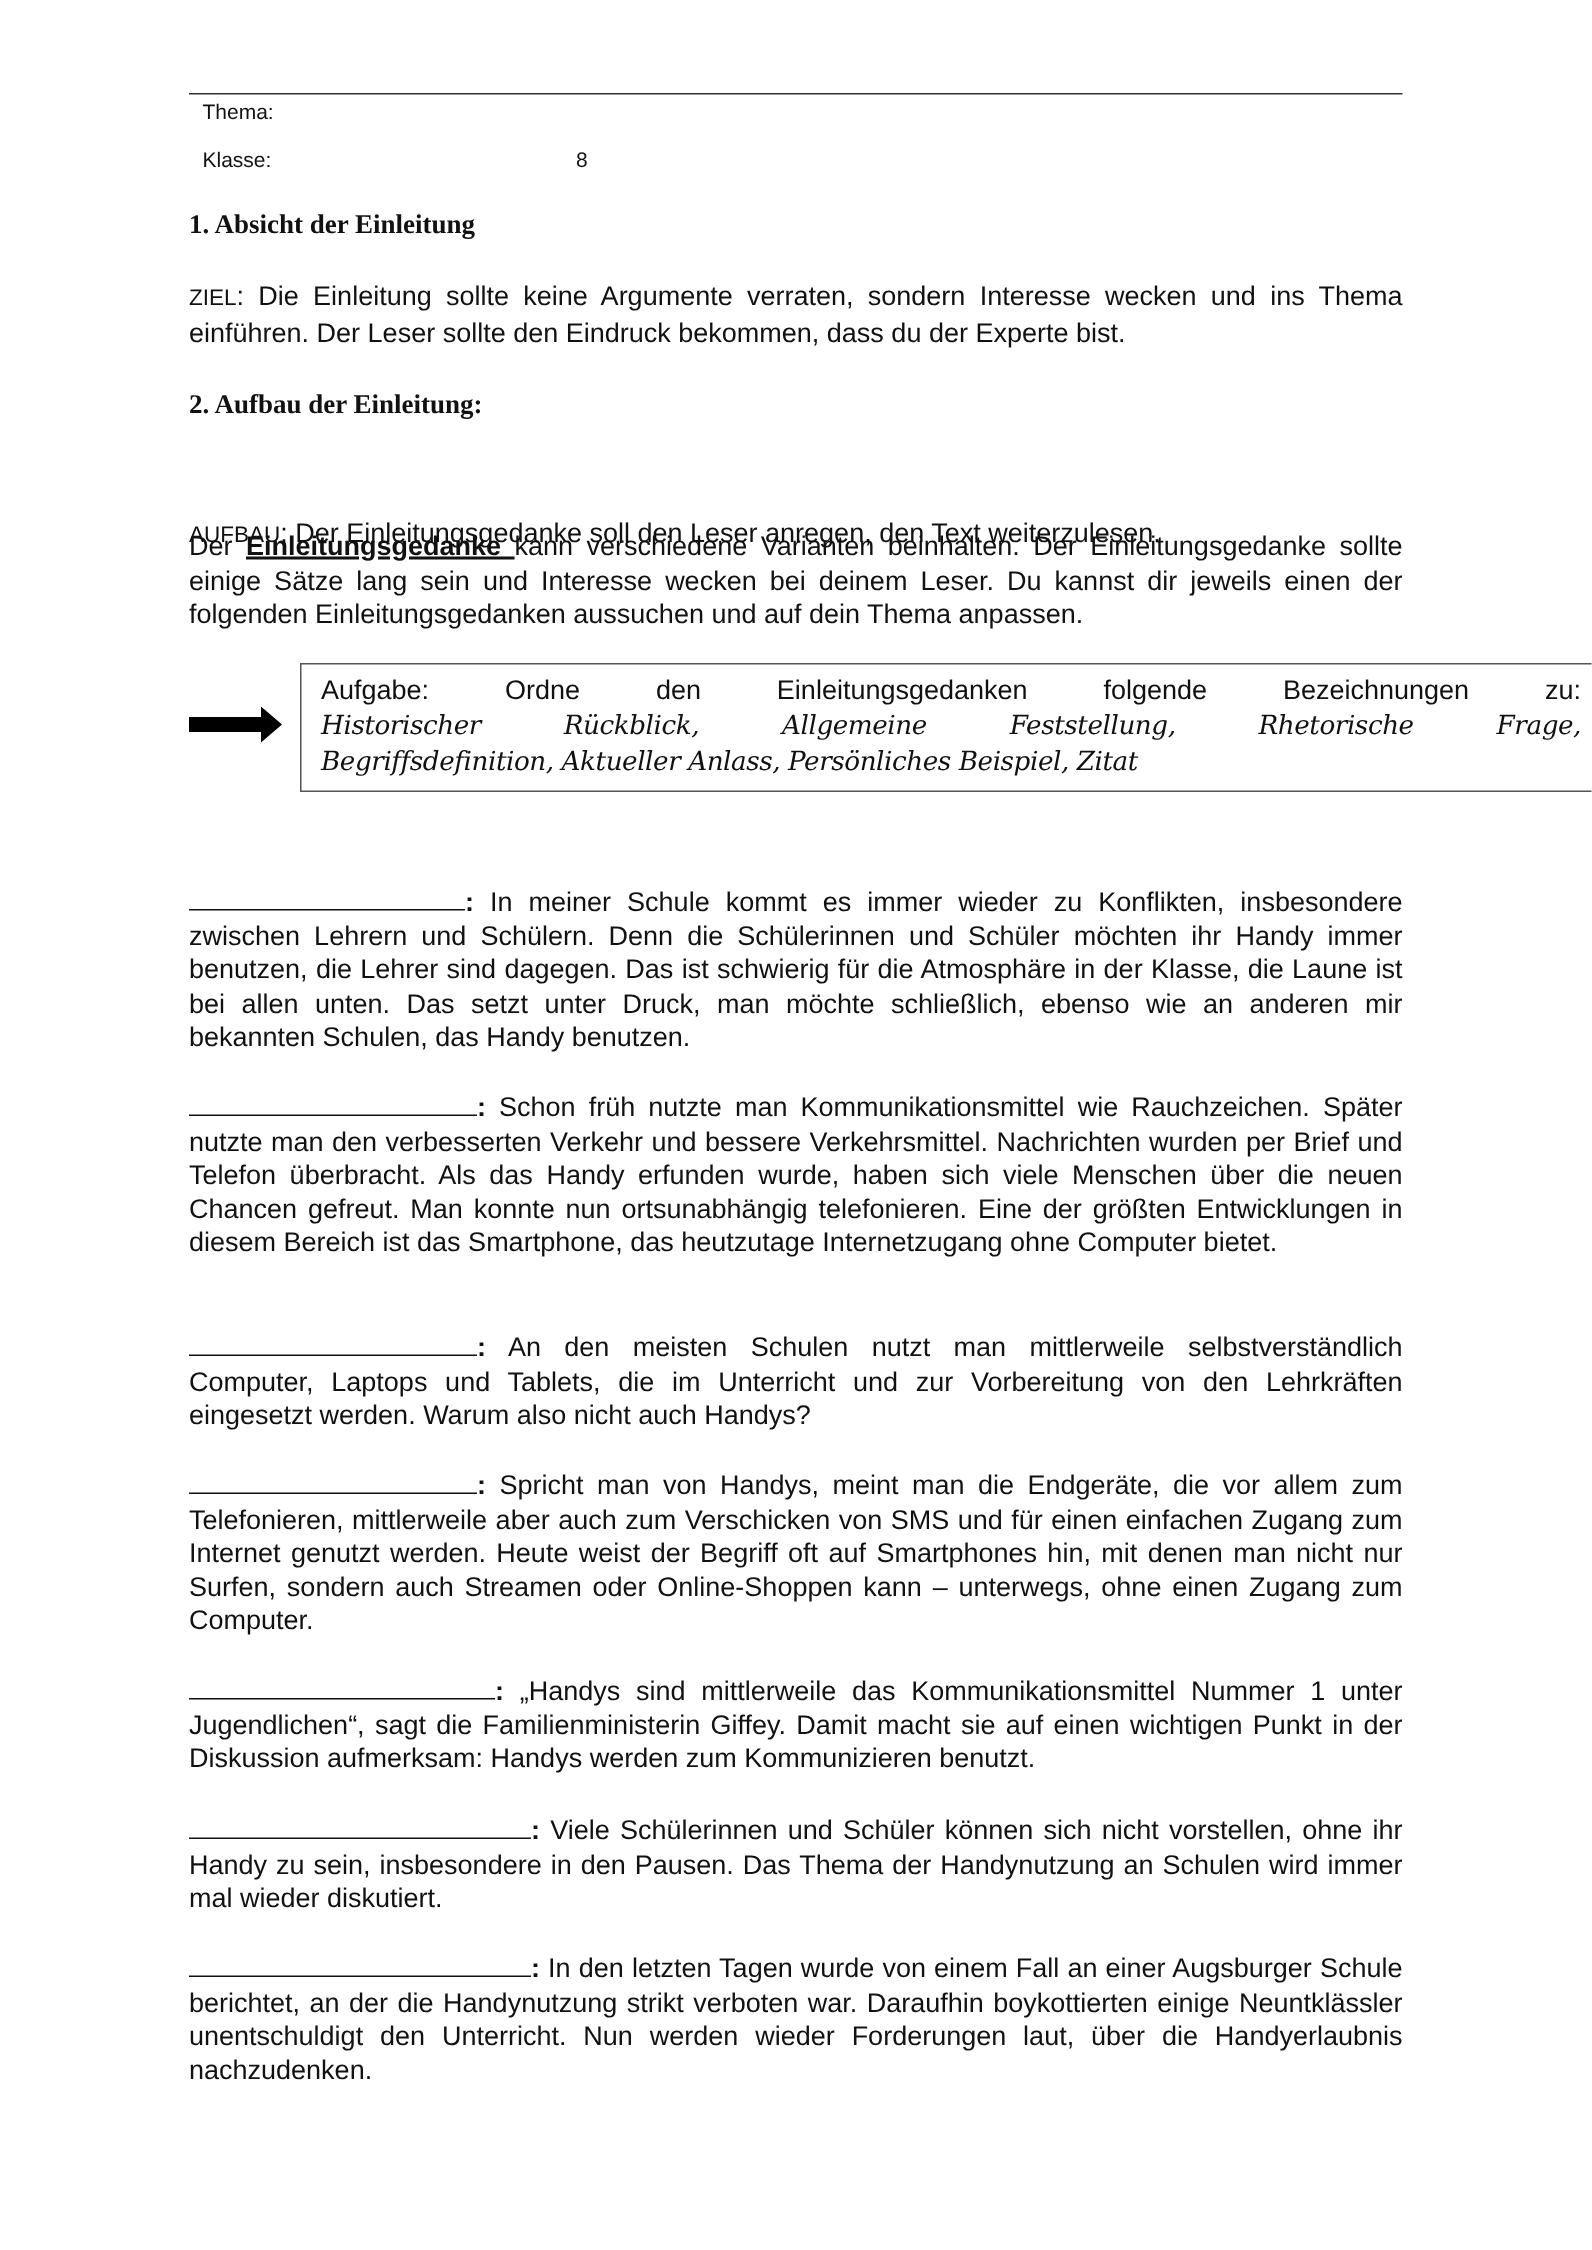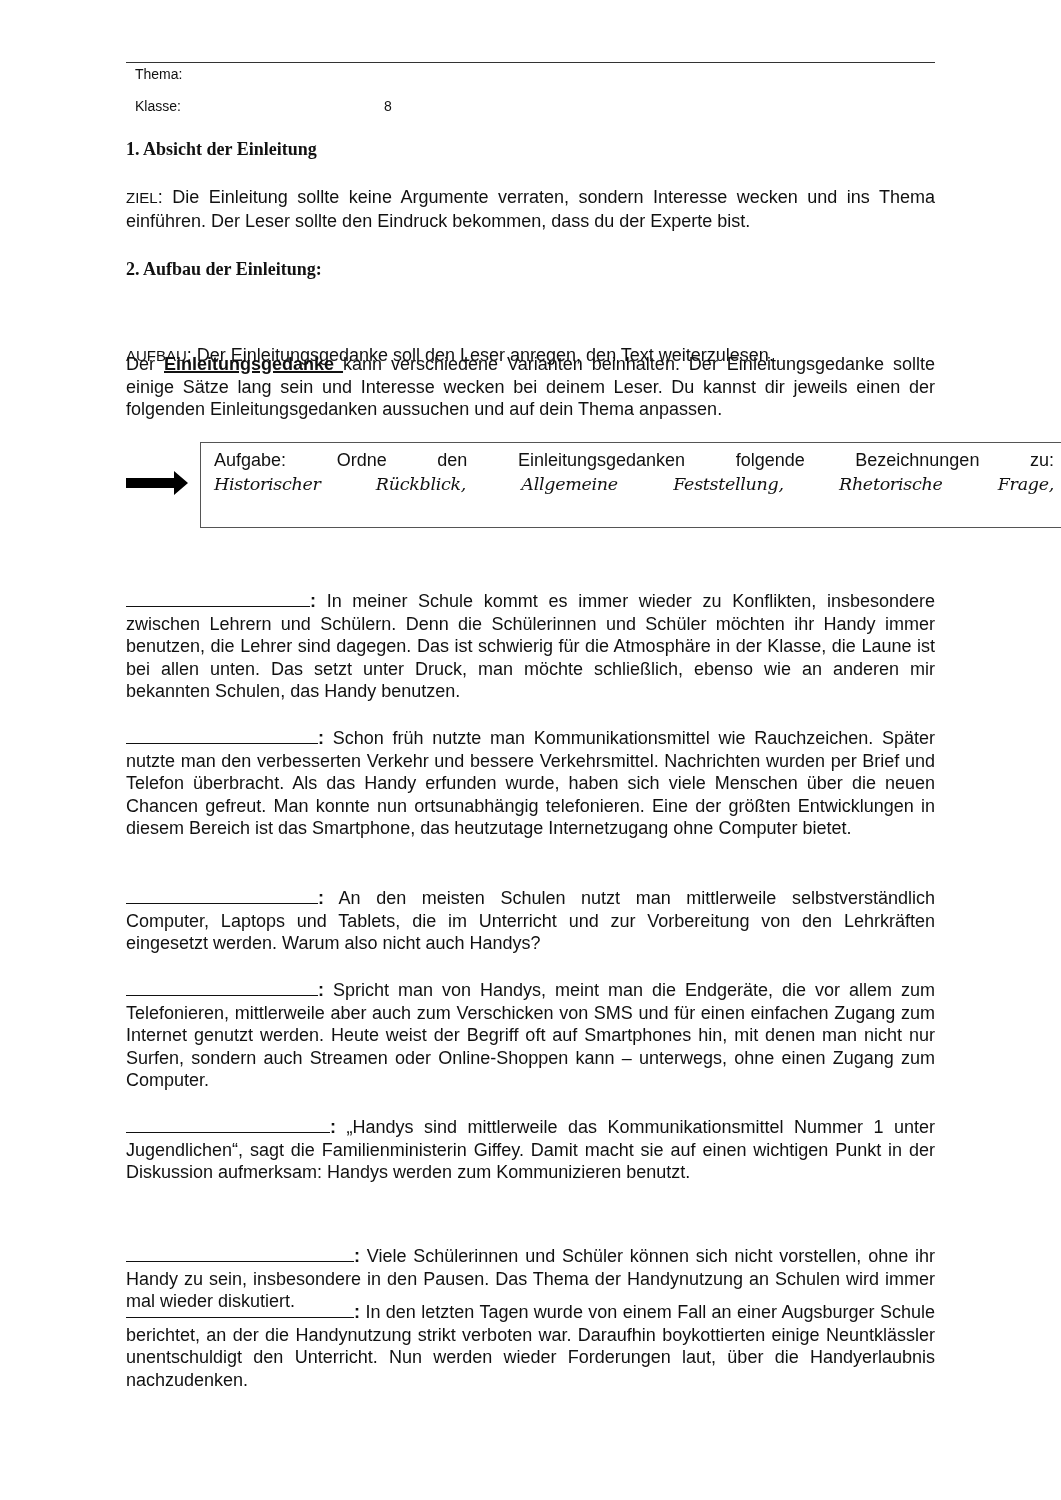--- a/index.html
+++ b/index.html
@@ -64,29 +64,30 @@
 
   <div class="para" style="top:353px;"><span>Der </span><span class="u-bold">Einleitungsgedanke </span><span>kann verschiedene Varianten beinhalten. Der Einleitungsgedanke sollte einige Sätze lang sein und Interesse wecken bei deinem Leser. Du kannst dir jeweils einen der folgenden Einleitungsgedanken aussuchen und auf dein Thema anpassen.</span></div>
 
   <svg class="arrow" viewBox="0 0 62 26">
     <polygon points="0,8 48,8 48,1 62,13 48,25 48,18 0,18" fill="#000"></polygon>
   </svg>
 
   <div class="task-box">
     <div class="task-line1">Aufgabe: Ordne den Einleitungsgedanken folgende Bezeichnungen zu:</div>
     <div class="task-script j">Historischer Rückblick, Allgemeine Feststellung, Rhetorische Frage,</div>
+    <div class="task-script">Begriffsdefinition, Aktueller Anlass, Persönliches Beispiel, Zitat</div>
   </div>
 
   <div class="para" style="top:589px;"><span class="blank" style="width:184px;"></span><span class="colon">:</span><span> In meiner Schule kommt es immer wieder zu Konflikten, insbesondere zwischen Lehrern und Schülern. Denn die Schülerinnen und Schüler möchten ihr Handy immer benutzen, die Lehrer sind dagegen. Das ist schwierig für die Atmosphäre in der Klasse, die Laune ist bei allen unten. Das setzt unter Druck, man möchte schließlich, ebenso wie an anderen mir bekannten Schulen, das Handy benutzen.</span></div>
 
   <div class="para" style="top:726px;"><span class="blank" style="width:192px;"></span><span class="colon">:</span><span> Schon früh nutzte man Kommunikationsmittel wie Rauchzeichen. Später nutzte man den verbesserten Verkehr und bessere Verkehrsmittel. Nachrichten wurden per Brief und Telefon überbracht. Als das Handy erfunden wurde, haben sich viele Menschen über die neuen Chancen gefreut. Man konnte nun ortsunabhängig telefonieren. Eine der größten Entwicklungen in diesem Bereich ist das Smartphone, das heutzutage Internetzugang ohne Computer bietet.</span></div>
 
   <div class="para" style="top:886px;"><span class="blank" style="width:192px;"></span><span class="colon">:</span><span> An den meisten Schulen nutzt man mittlerweile selbstverständlich Computer, Laptops und Tablets, die im Unterricht und zur Vorbereitung von den Lehrkräften eingesetzt werden. Warum also nicht auch Handys?</span></div>
 
   <div class="para" style="top:978px;"><span class="blank" style="width:192px;"></span><span class="colon">:</span><span> Spricht man von Handys, meint man die Endgeräte, die vor allem zum Telefonieren, mittlerweile aber auch zum Verschicken von SMS und für einen einfachen Zugang zum Internet genutzt werden. Heute weist der Begriff oft auf Smartphones hin, mit denen man nicht nur Surfen, sondern auch Streamen oder Online-Shoppen kann – unterwegs, ohne einen Zugang zum Computer.</span></div>
 
   <div class="para" style="top:1115px;"><span class="blank" style="width:204px;"></span><span class="colon">:</span><span> „Handys sind mittlerweile das Kommunikationsmittel Nummer 1 unter Jugendlichen“, sagt die Familienministerin Giffey. Damit macht sie auf einen wichtigen Punkt in der Diskussion aufmerksam: Handys werden zum Kommunizieren benutzt.</span></div>
 
-  <div class="para" style="top:1208px;margin-top:36px;"><span class="blank" style="width:228px;"></span><span class="colon">:</span><span> Viele Schülerinnen und Schüler können sich nicht vorstellen, ohne ihr Handy zu sein, insbesondere in den Pausen. Das Thema der Handynutzung an Schulen wird immer mal wieder diskutiert.</span></div>
+  <div class="para" style="top:1208px;"><span class="blank" style="width:228px;"></span><span class="colon">:</span><span> Viele Schülerinnen und Schüler können sich nicht vorstellen, ohne ihr Handy zu sein, insbesondere in den Pausen. Das Thema der Handynutzung an Schulen wird immer mal wieder diskutiert.</span></div>
 
   <div class="para" style="top:1300px;"><span class="blank" style="width:228px;"></span><span class="colon">:</span><span> In den letzten Tagen wurde von einem Fall an einer Augsburger Schule berichtet, an der die Handynutzung strikt verboten war. Daraufhin boykottierten einige Neuntklässler unentschuldigt den Unterricht. Nun werden wieder Forderungen laut, über die Handyerlaubnis nachzudenken.</span></div>
 
 </div>
 
 </body></html>

